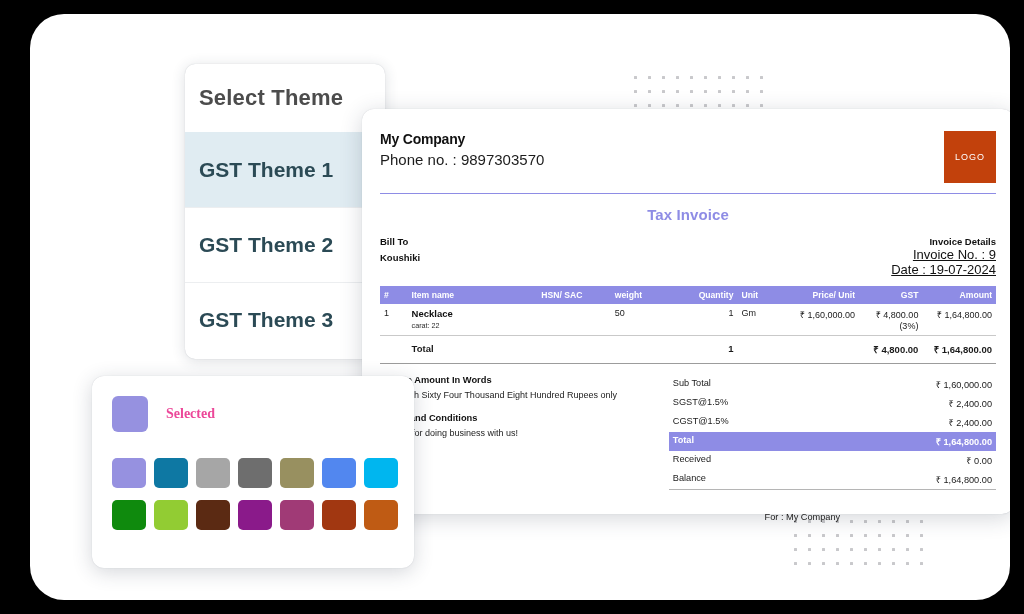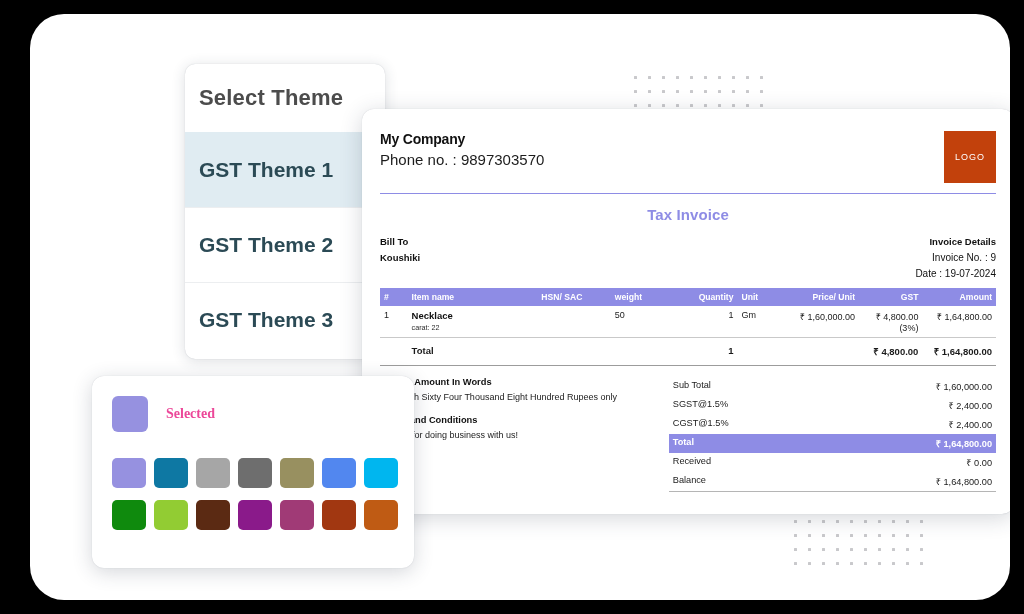--- a/index.html
+++ b/index.html
@@ -71,21 +71,21 @@
   .tax-title{
     text-align:center;color:#8e8ce5;font-size:15px;font-weight:bold;
     margin-top:12px;letter-spacing:.1px;
   }
 
   .bill-row{display:flex;justify-content:space-between;margin-top:13px;}
   .bill-left .lbl{font-size:9.5px;font-weight:bold;color:#111;}
   .bill-left .val{font-size:9.5px;font-weight:bold;color:#111;margin-top:5px;}
   .bill-right{text-align:right;}
   .bill-right .lbl{font-size:9.5px;font-weight:bold;color:#111;}
-  .bill-right .val{font-size:10px;color:#111;margin-top:5px;}
+  .bill-right .val{font-size:13px;color:#111;text-decoration:underline;}
 
   
   table.items{width:100%;border-collapse:collapse;margin-top:9px;table-layout:fixed;}
   table.items th{
     background:#8e8ce5;color:#ffffff;font-size:8.6px;font-weight:bold;
     padding:4px 4px;text-align:left;
   }
   table.items td{font-size:9px;color:#1a1a1a;padding:4px 4px;vertical-align:top;}
   .c-idx{width:4%;}
   .c-item{width:24%;}
@@ -314,20 +314,21 @@
           <span>₹ 1,64,800.00</span>
         </div>
         <div class="sum-row">
           <span>Received</span>
           <span>₹ 0.00</span>
         </div>
         <div class="sum-row last">
           <span>Balance</span>
           <span>₹ 1,64,800.00</span>
         </div>
+        <div class="for-line">For : My Company</div>
       </div>
     </div>
 
    </div>
   </div>
 
   <div class="palette-card">
     <div class="pal-head">
       <div class="pal-sel-sw" id="pal-selected-sw" style="background: rgb(150, 145, 224);"></div>
       <div class="pal-sel-label">Selected</div>

